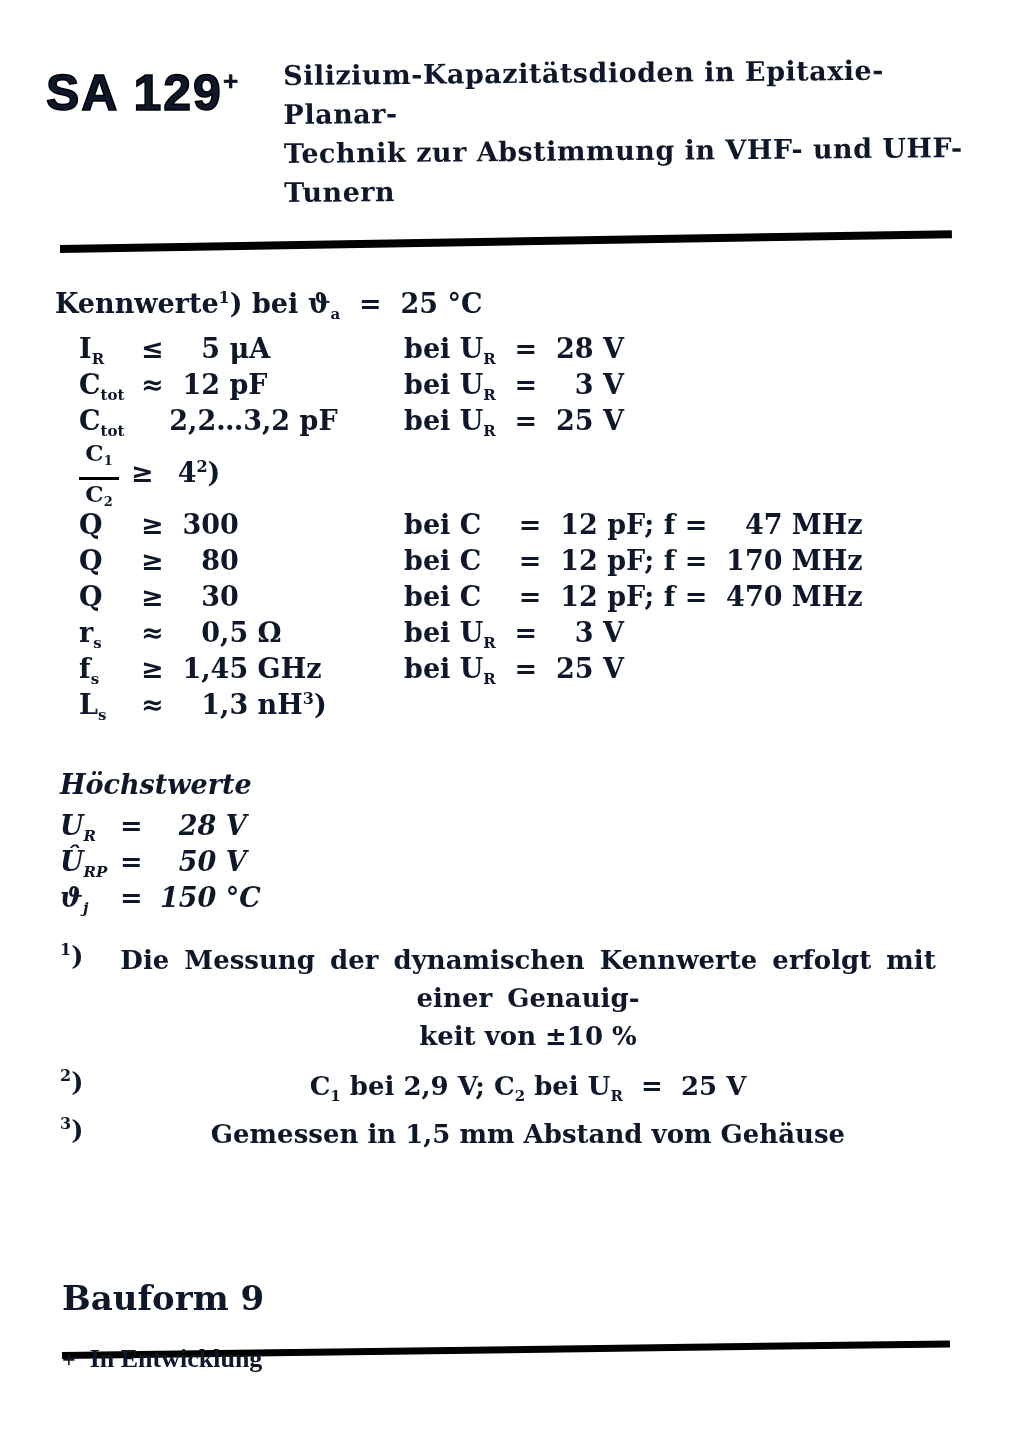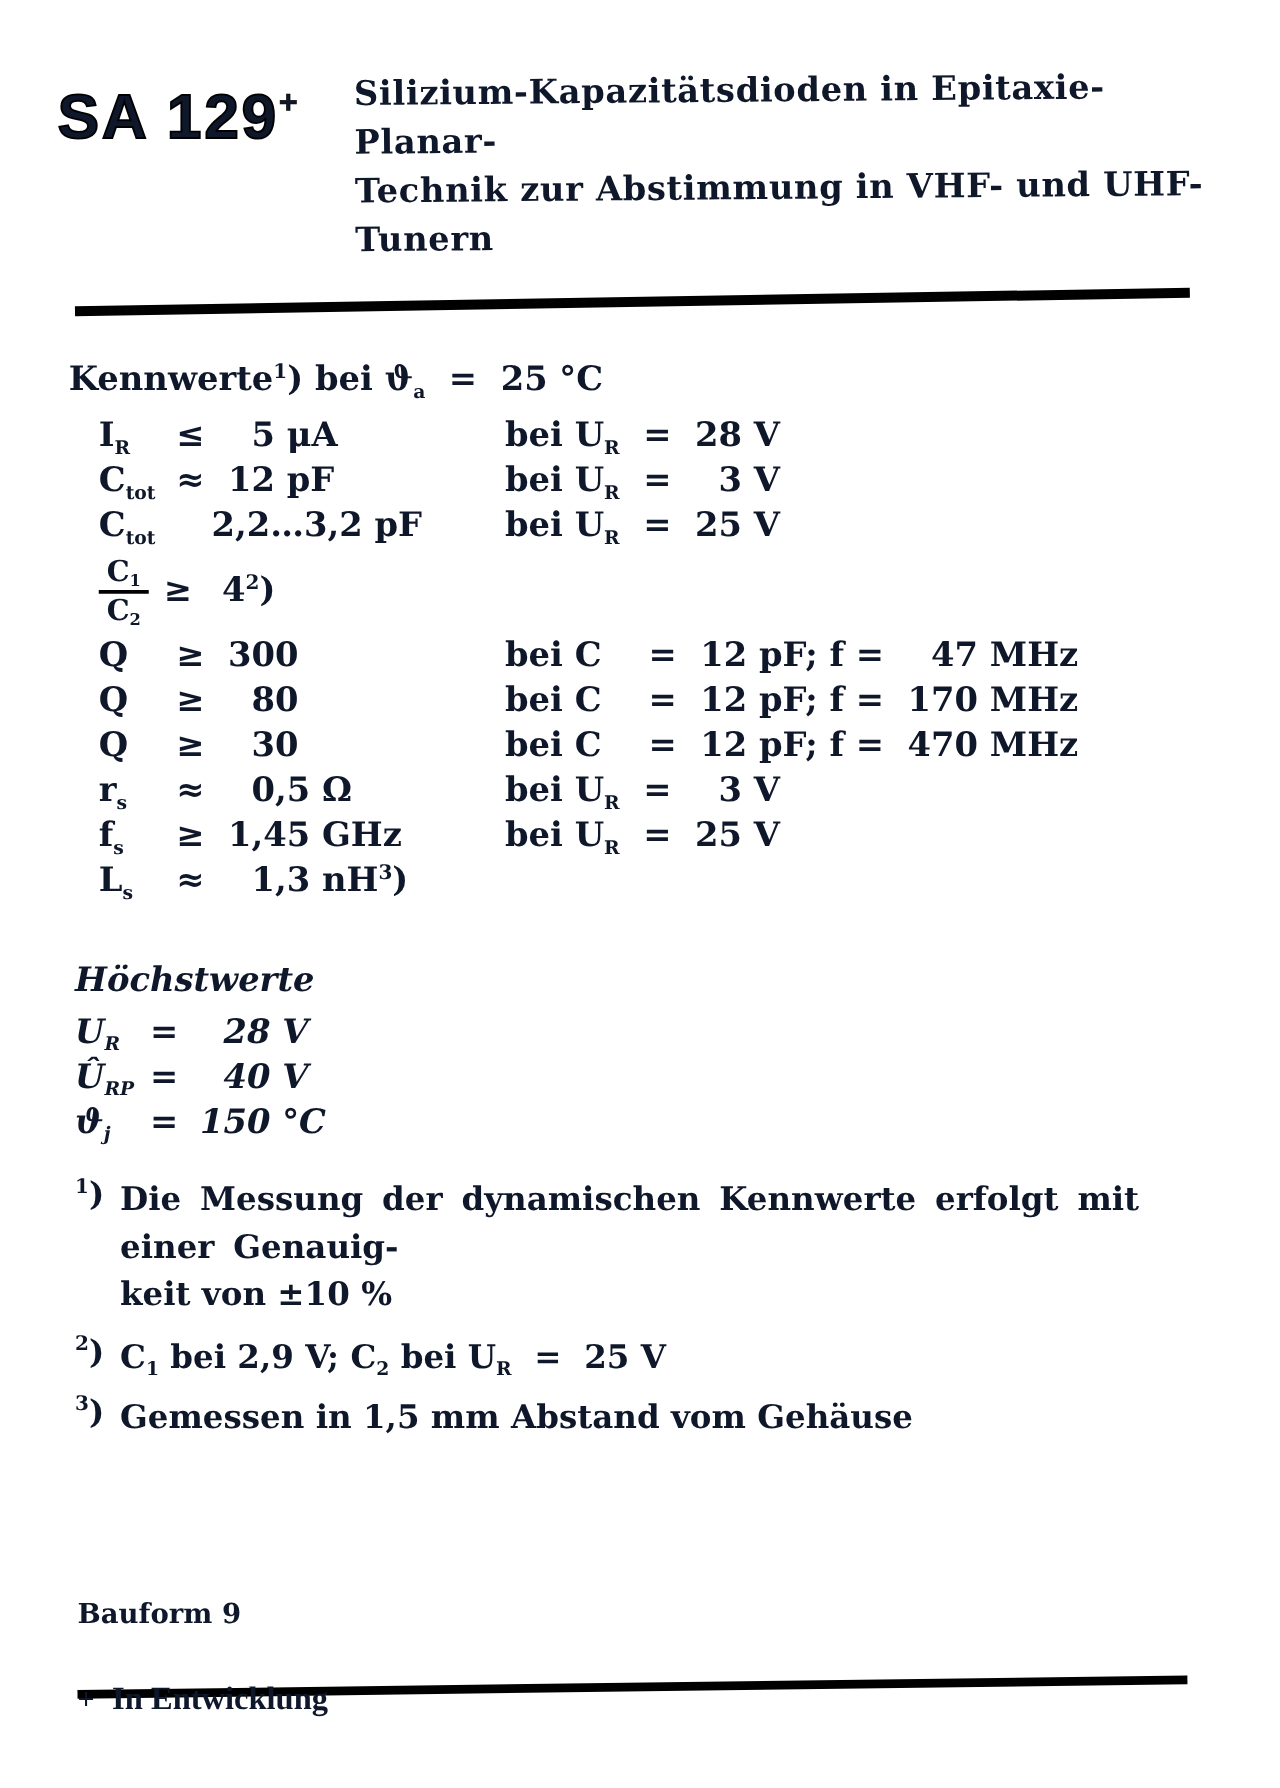--- a/index.html
+++ b/index.html
@@ -30,44 +30,44 @@
   .rule-bottom { left:62px; top:1352px; width:888px; height:7px; transform:rotate(-0.75deg); transform-origin:0 50%; }
 
   
   .kw-heading { position:absolute; left:55px; top:288px; font-size:27px; }
   .rows { position:absolute; left:55px; top:331px; width:915px; font-size:27px; }
   .row { position:relative; height:36px; line-height:36px;margin-left:24px; }
   .row .sym { display:inline-block; width:62px; }
   .row .cond { position:absolute; left:325px; top:0; }
   .frac-row { height:68px; display:flex; align-items:center; }
   .frac { display:inline-block; text-align:center; font-size:23px; line-height:1.1; min-width:40px; }
-  .frac .num { display:block; border-bottom:3px solid #000; padding:0 3px 1px; }
+  .frac .num { display:block; border-bottom:3px solid #000; padding:0 3px 12px; }
   .frac .den { display:block; padding-top:1px; }
   .frac sub { font-size:13px; vertical-align:-4px; }
   .frel { margin-left:12px; }
   .fval { margin-left:24px; }
 
   
   .hoechst { position:absolute; left:60px; top:766px; font-size:27px;font-style:italic; }
   .hheading { line-height:38px; margin-bottom:4px; }
   .hrow { height:36px; line-height:36px; }
   .hrow .hsym { display:inline-block; width:60px; }
   .hrow .heq { display:inline-block; width:40px; }
 
   
   .footnotes { position:absolute; left:60px; top:941px; width:900px; font-size:26px; }
   .fn { display:flex; }
   .fn + .fn-2 { margin-top:12px; }
   .fn-3 { margin-top:10px; }
   .fnm { width:36px; flex:0 0 36px; }
-  .fnt { flex:1; line-height:38px; }
+  .fnt { flex:1; line-height:38px;text-align:center; }
   .spread { word-spacing:6px; }
 
   
-  .bauform { position:absolute; left:62px; top:1278px; font-size:22px; }
+  .bauform { position:absolute; left:62px; top:1278px; font-size:34px; }
   .footer-note { position:absolute; left:62px; top:1344px; font-size:26px;font-family:Liberation Serif, serif; }
   .footer-note .plus { margin-right:14px; font-size:24px; }
 </style>
 </head>
 <body>
 
 <div class="page">
 
   <div class="product-code">
     <span>SA 129</span><sup>+</sup>
@@ -138,21 +138,21 @@
     </div>
 
   </div>
 
   <div class="hoechst">
     <div class="hheading">Höchstwerte</div>
     <div class="hrow">
       <span class="hsym"><span>U</span><sub>R</sub></span><span class="heq">=</span><span class="pre">  28 V</span>
     </div>
     <div class="hrow">
-      <span class="hsym"><span>Û</span><sub>RP</sub></span><span class="heq">=</span><span class="pre">  40 V</span>
+      <span class="hsym"><span>Û</span><sub>RP</sub></span><span class="heq">=</span><span class="pre">  50 V</span>
     </div>
     <div class="hrow">
       <span class="hsym"><span>ϑ</span><sub>j</sub></span><span class="heq">=</span><span class="pre">150 °C</span>
     </div>
   </div>
 
   <div class="footnotes">
 
     <div class="fn fn-1">
       <span class="fnm"><sup>1</sup><span>)</span></span>

